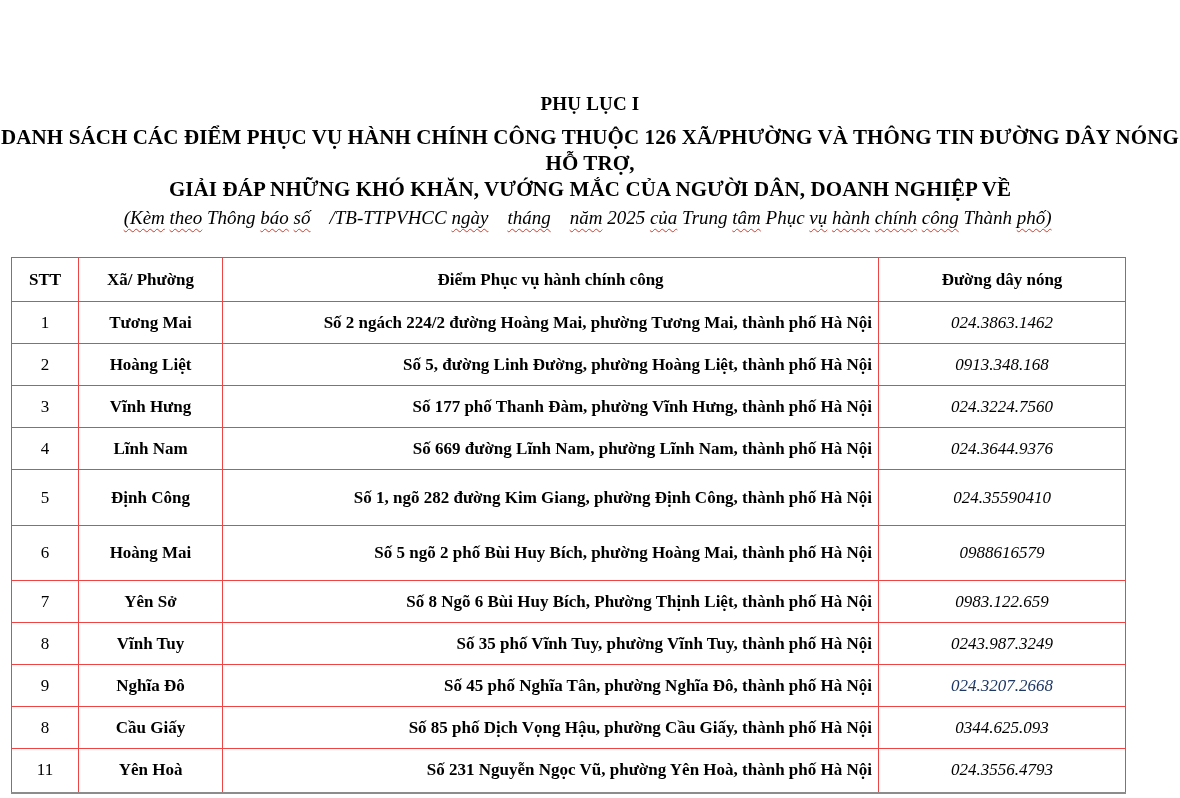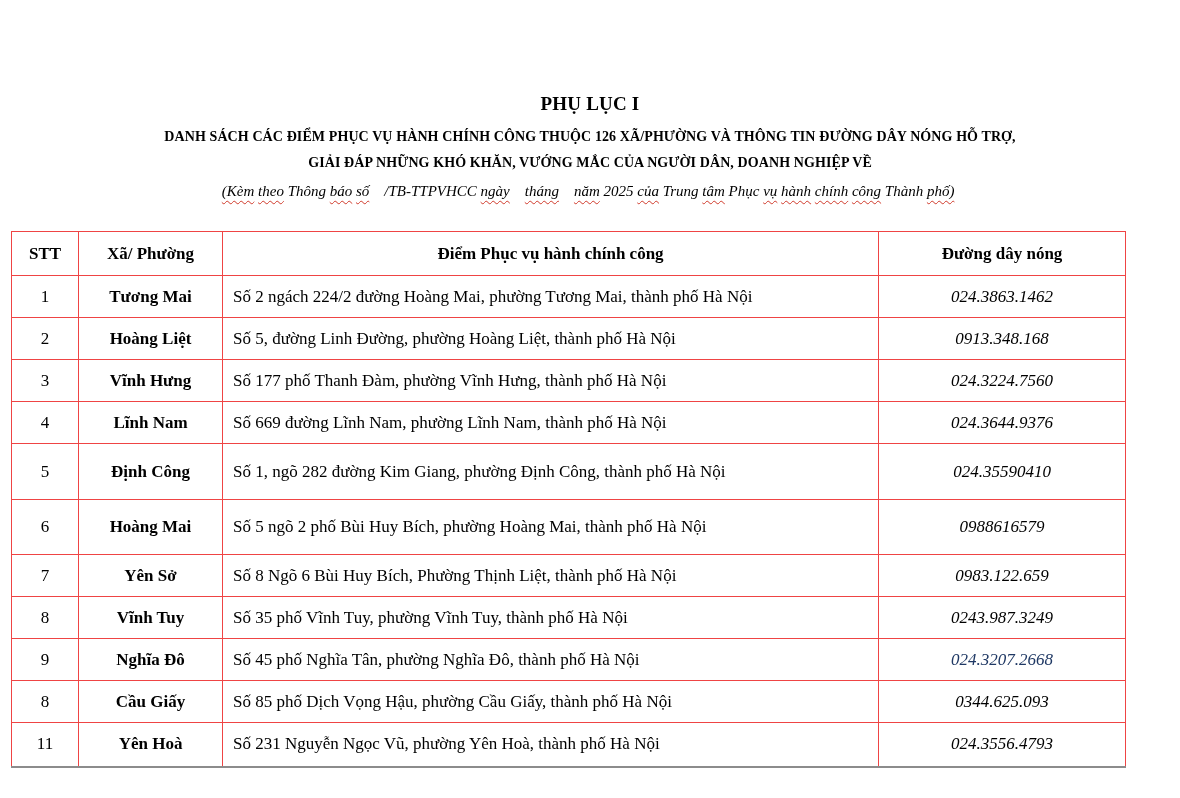--- a/index.html
+++ b/index.html
@@ -15,25 +15,25 @@
     color:#000;
     overflow:hidden;
   }
   .page{width:1180px;height:798px;padding-top:60px;margin-top:32px;}
   .doc-header{text-align:center;}
   .doc-title{
     font-size:19px;font-weight:bold;line-height:24px;margin-bottom:8px;
     letter-spacing:.2px;
   }
   .doc-subtitle{
-    font-size:14px;font-weight:bold;line-height:26px;
+    font-size:21px;font-weight:bold;line-height:26px;
     letter-spacing:.1px;
   }
   .doc-citation{
-    font-size:15px;font-style:italic;line-height:27px;margin-top:2px;
+    font-size:19px;font-style:italic;line-height:27px;margin-top:2px;
     white-space:pre-wrap;
   }
   .misspelled{
     text-decoration-line:underline;
     text-decoration-style:wavy;
     text-decoration-color:var(--spell);
     text-decoration-thickness:1px;
     text-underline-offset:4px;
   }
   table.service-table{
@@ -51,21 +51,21 @@
   }
   .service-table thead tr{height:44px;}
   .service-table th{font-weight:bold;text-align:center;}
   .service-table tbody tr{height:42px;}
   .service-table tbody tr:nth-child(5){height:56px;}
   .service-table tbody tr:nth-child(6){height:55px;}
   .service-table tbody tr:nth-child(11){height:44px;}
   .service-table tbody tr:last-child td{border-bottom:2px solid var(--bottom-edge);}
   td.c-stt{text-align:center;}
   td.c-ward{text-align:center;font-weight:bold;}
-  td.c-address{text-align:left;padding-left:10px;}
+  td.c-address{text-align:right;padding-left:10px;font-weight:bold;}
   td.c-hotline{text-align:center;font-style:italic;}
 </style>
 </head>
 <body style="--spell: #D03A2B; --link: #1F3864; --bottom-edge: #8C8C8C;">
 
 <div class="page">
 
   <div class="doc-header">
     <div class="doc-title">PHỤ LỤC I</div>
     <div class="doc-subtitle">DANH SÁCH CÁC ĐIỂM PHỤC VỤ HÀNH CHÍNH CÔNG THUỘC 126 XÃ/PHƯỜNG VÀ THÔNG TIN ĐƯỜNG DÂY NÓNG HỖ TRỢ,</div>

